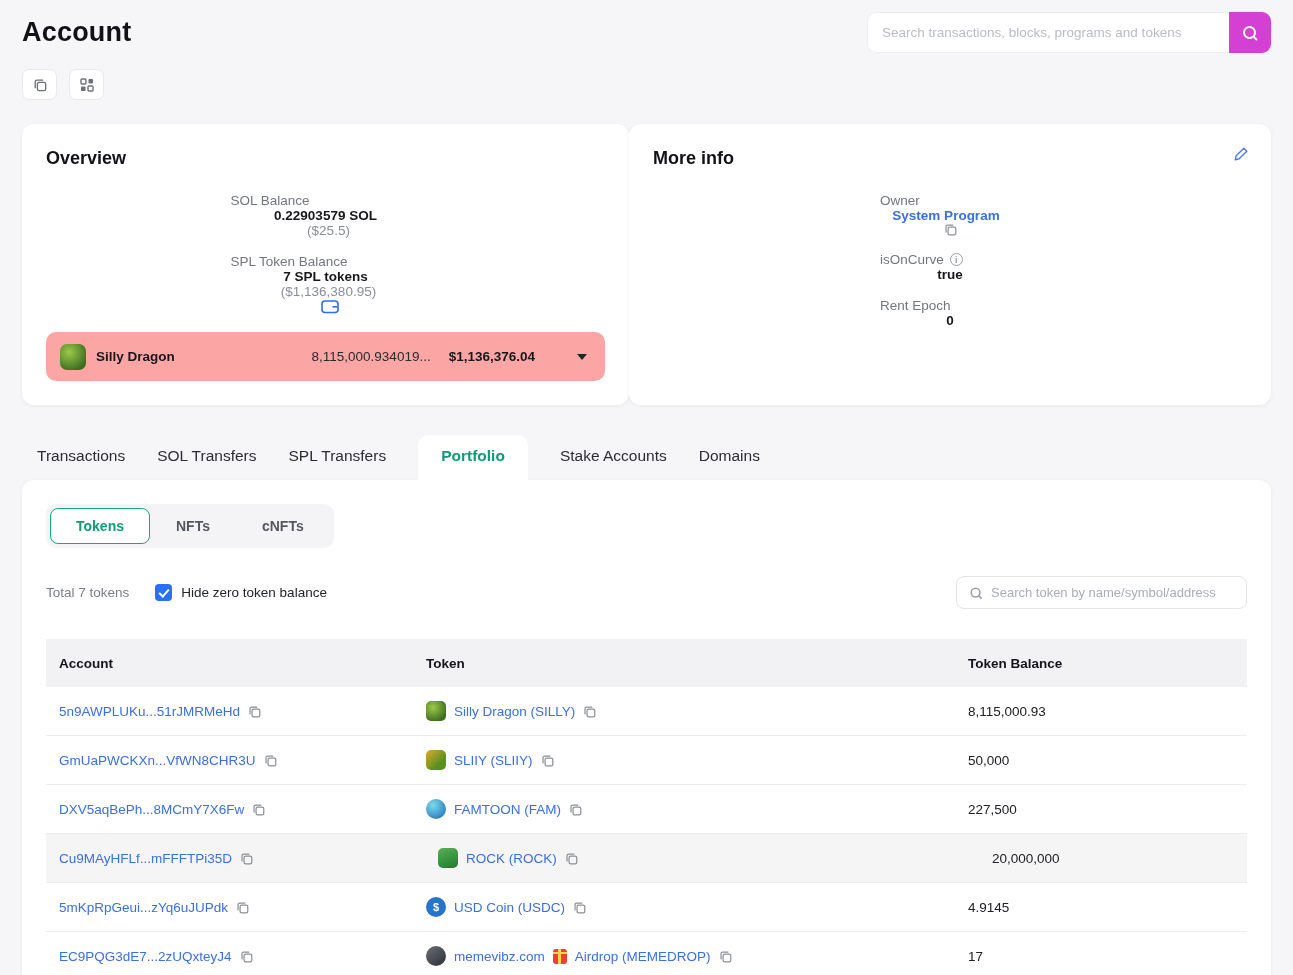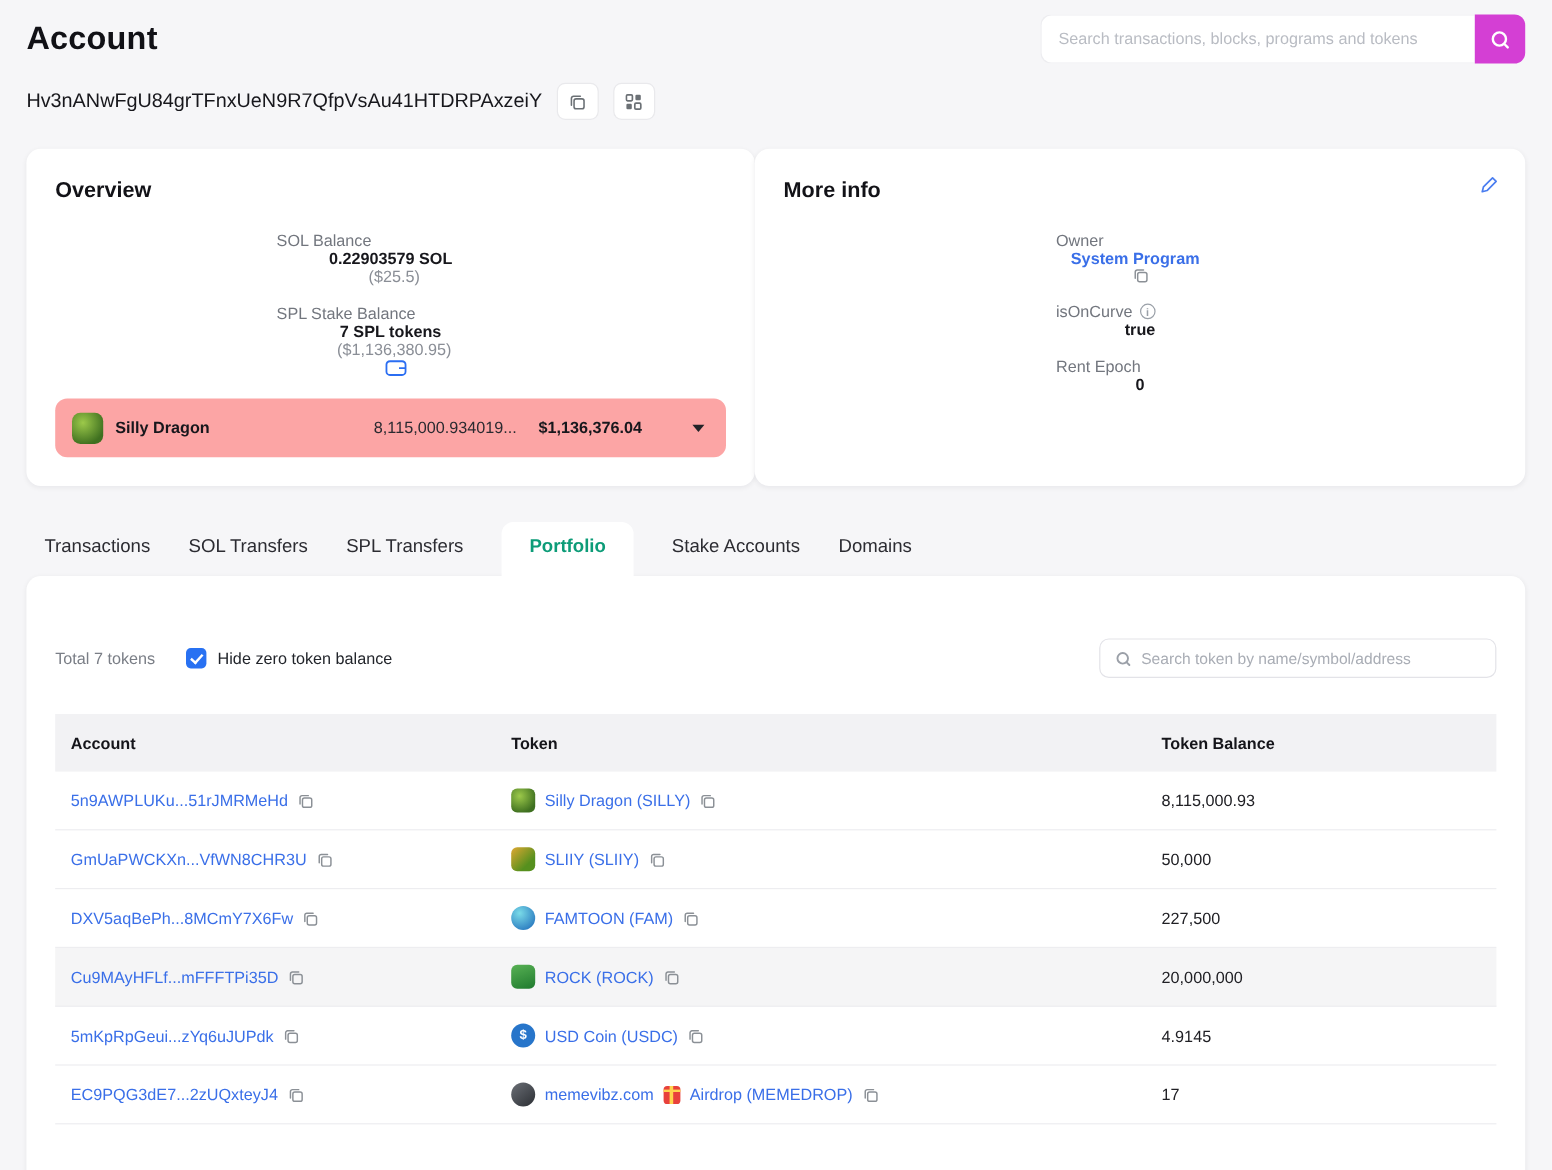--- a/index.html
+++ b/index.html
@@ -81,31 +81,31 @@
     cursor:pointer; background:transparent; border:1px solid transparent; font-family:inherit; }
   .subtab.active { background:#fff; border:1px solid #13a981; color:#0d9c78; }
 
   .controls { display:flex; align-items:center; margin-top:28px; }
   .total { color:#7a7e86; font-size:13.5px; }
   .hidezero { display:flex; align-items:center; gap:9px; margin-left:26px; cursor:pointer; }
   .cbox { width:17px; height:17px; background:#2871f2; border-radius:4px; position:relative; flex:none; }
   .cbox::after { content:""; position:absolute; left:5.5px; top:2.5px; width:4px; height:8px;
     border:solid #fff; border-width:0 2px 2px 0; transform:rotate(42deg); }
   .hz-label { font-size:13.5px; color:#22252b; }
-  .tok-search { margin-left:auto; width:331px; height:33px; border:1px solid #e3e3e8; border-radius:8px;
+  .tok-search { margin-left:auto; width:291px; height:33px; border:1px solid #e3e3e8; border-radius:8px;
     display:flex; align-items:center; padding:0 11px; gap:7px; background:#fff; }
   .tok-search input { border:none; outline:none; flex:1; font-size:13px; font-family:inherit; color:#333; }
   .tok-search input::placeholder { color:#a9adb5; }
 
   
   .table { margin-top:30px; }
   .thead, .trow { display:grid; grid-template-columns:367px 542px 1fr; align-items:center; padding-left:13px; }
   .thead { background:#f2f2f4; height:48px; font-weight:700; font-size:13.5px; color:#15151a; }
   .trow { height:49px; border-bottom:1px solid #ededf0; font-size:13.5px; }
-  .trow.hl { background:#f5f5f6; }
+  .trow.hl { background:#f5f5f6;gap:12px; }
   .cell { display:flex; align-items:center; gap:8px; }
   .balance { color:#202025; }
   .cp { flex:none; cursor:pointer; display:inline-flex; }
 
   
   .ticon { width:20px; height:20px; border-radius:5px; flex:none; }
   .round { border-radius:50% !important; }
   .icon-silly-dragon { background:radial-gradient(circle at 35% 32%, #9cc94a, #3f7020 75%); }
   .icon-sliiy { background:linear-gradient(135deg, #e0a832, #56901e 70%); }
   .icon-famtoon { background:radial-gradient(circle at 35% 30%, #7adbe8, #2e7fc2 78%); }
@@ -127,21 +127,20 @@
     <h1>Account</h1>
     <div class="gsearch">
       <input type="text" placeholder="Search transactions, blocks, programs and tokens" style="">
       <button>
         <span class="mag"></span>
       </button>
     </div>
   </div>
 
   <div class="addr-row">
-    <span class="addr">Hv3nANwFgU84grTFnxUeN9R7QfpVsAu41HTDRPAxzeiY</span>
     <span class="icon-btn">
       <svg width="14" height="14" viewBox="0 0 16 16">
           <rect x="5" y="5" width="9.5" height="9.5" rx="2" fill="none" stroke="#6b7075" stroke-width="1.5"></rect>
           <path d="M11 2.5H4.5A2 2 0 0 0 2.5 4.5V11" fill="none" stroke="#6b7075" stroke-width="1.5" stroke-linecap="round"></path>
         </svg>
     </span>
     <span class="icon-btn">
       <svg width="14" height="14" viewBox="0 0 14 14">
           <rect x="1" y="1" width="5" height="5" rx="1" fill="none" stroke="#6b7075" stroke-width="1.4"></rect>
           <rect x="8.5" y="1" width="4.5" height="4.5" rx="1" fill="#6b7075"></rect>
@@ -154,21 +153,21 @@
   <div class="cards">
 
     <section class="card overview">
       <h2>Overview</h2>
       <div class="inforow">
         <span class="lbl">SOL Balance</span>
         <span class="val-strong">0.22903579 SOL</span>
         <span class="val-gray">($25.5)</span>
       </div>
       <div class="inforow">
-        <span class="lbl">SPL Stake Balance</span>
+        <span class="lbl">SPL Token Balance</span>
         <span class="val-strong">7 SPL tokens</span>
         <span class="val-gray">($1,136,380.95)</span>
         <span class="wallet-ic">
           <svg width="18" height="15" viewBox="0 0 18 15">
               <rect x="1" y="2" width="16" height="11.5" rx="3" fill="none" stroke="#2b6ef2" stroke-width="1.6"></rect>
               <path d="M11.5 7.8h5" stroke="#2b6ef2" stroke-width="1.6"></path>
             </svg>
         </span>
       </div>
       <div class="tok-select">
@@ -215,20 +214,25 @@
     <span class="tab">Transactions</span>
     <span class="tab">SOL Transfers</span>
     <span class="tab">SPL Transfers</span>
     <span class="tab active">Portfolio</span>
     <span class="tab">Stake Accounts</span>
     <span class="tab">Domains</span>
   </nav>
 
   <section class="panel">
 
+    <div class="subtabs">
+      <button class="subtab active">Tokens</button>
+      <button class="subtab">NFTs</button>
+      <button class="subtab">cNFTs</button>
+    </div>
 
     <div class="controls">
       <span class="total">Total 7 tokens</span>
       <span class="hidezero">
         <span class="cbox"></span>
         <span class="hz-label">Hide zero token balance</span>
       </span>
       <span class="tok-search">
         <span class="mag gray"></span>
         <input type="text" placeholder="Search token by name/symbol/address" style="">

